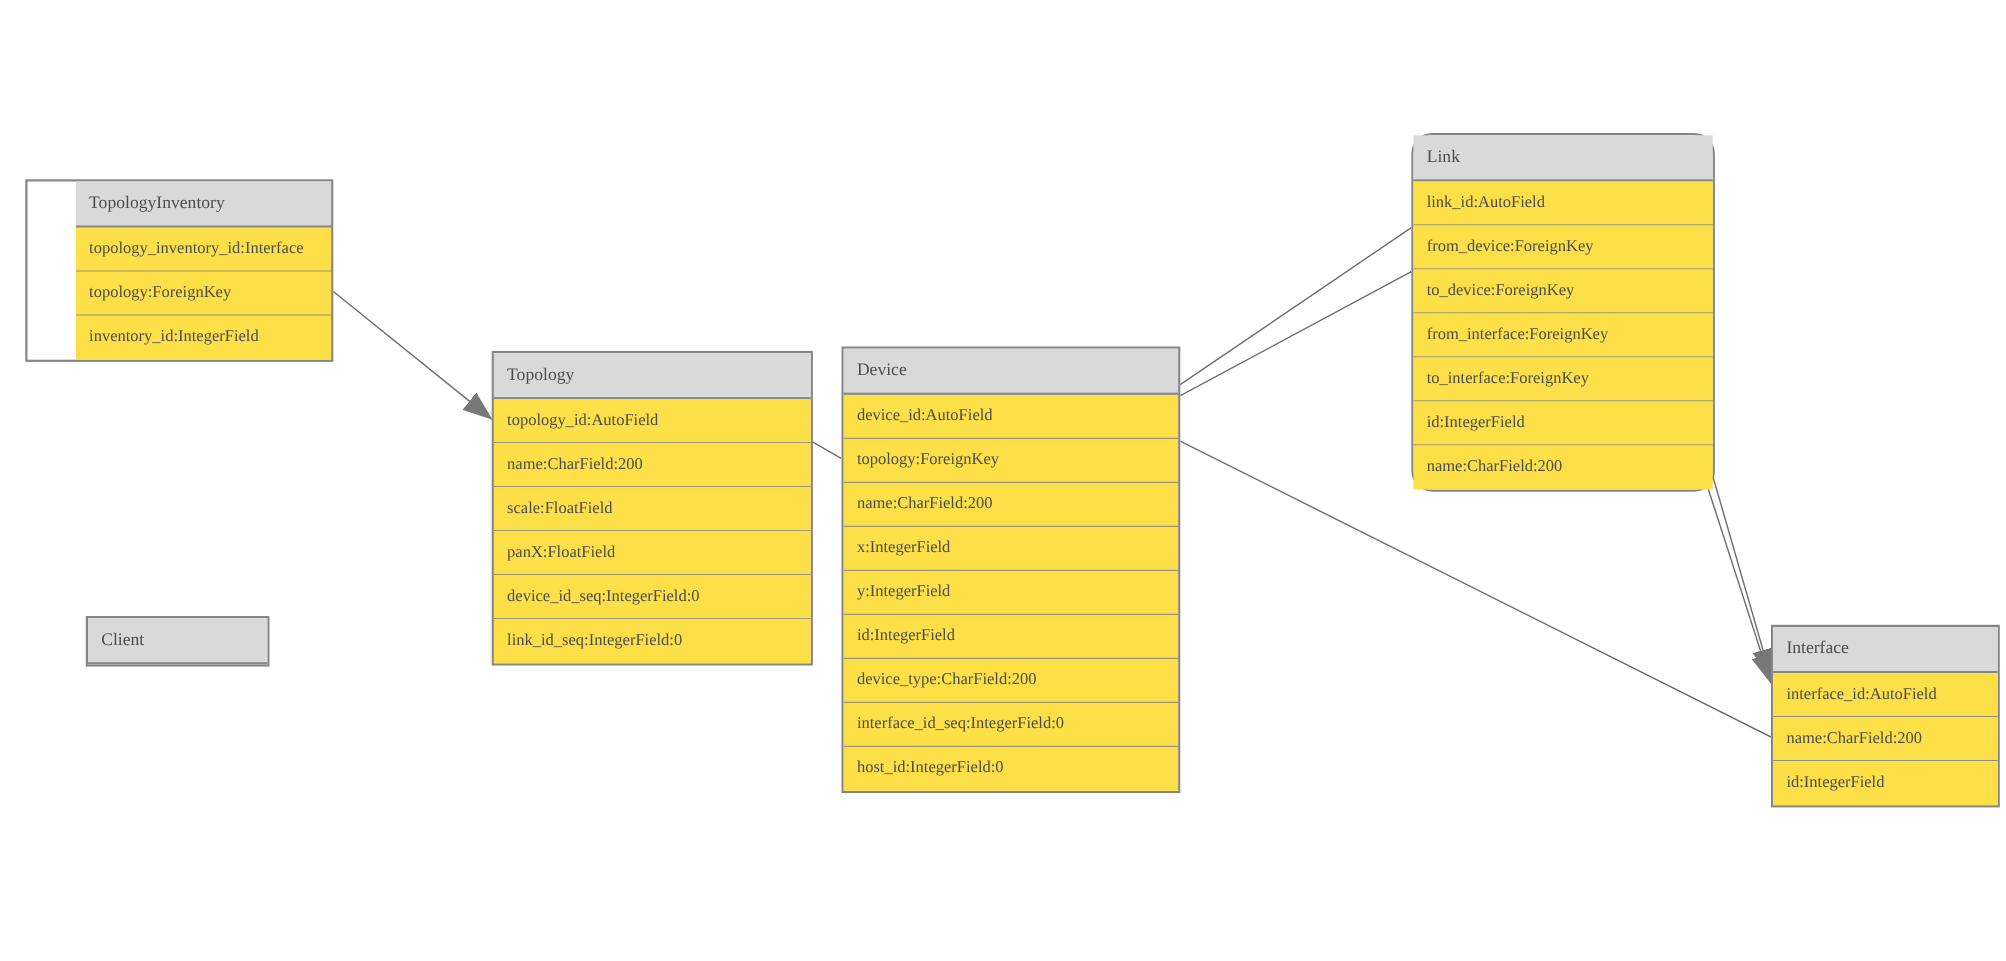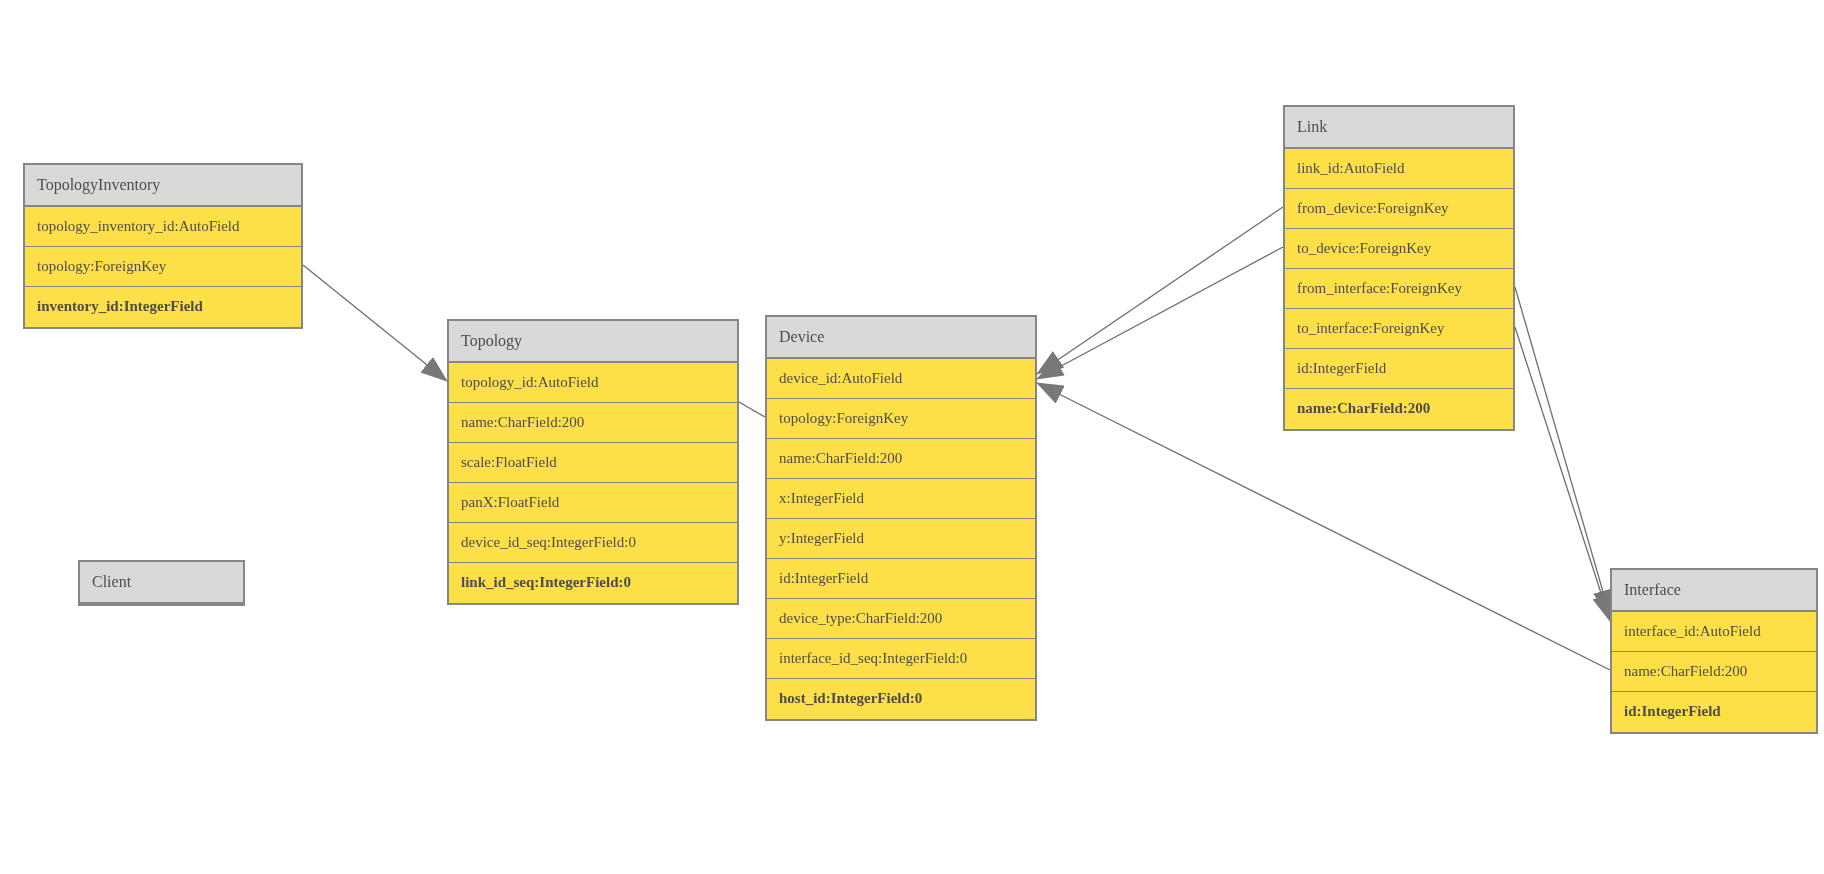--- a/index.html
+++ b/index.html
@@ -45,21 +45,21 @@
     box-sizing:border-box;
     height:40px;
     line-height:39px;
     padding-left:12px;
     border-bottom:1px solid var(--border);
     font-size:15px;
     background:#fde047;
     white-space:nowrap;
     overflow:hidden;
   }
-  .trow:last-child{border-bottom:none;font-weight:bold;}
+  .trow:last-child{border-bottom:none;}
 </style>
 </head>
 <body>
 
 <div class="canvas">
   <svg id="edges" viewBox="0 0 1824 874" xmlns="http://www.w3.org/2000/svg">
     <defs>
       <marker id="arrow" viewBox="0 0 27 20" refX="26" refY="10" markerWidth="27" markerHeight="20" markerUnits="userSpaceOnUse" orient="auto">
         <path d="M0,0 L27,10 L0,20 Z" fill="#787878"></path>
       </marker>
@@ -68,51 +68,51 @@
         <line x1="303" y1="265" x2="447" y2="381" marker-end="url(#arrow)"></line>
         <line x1="765" y1="417" x2="703" y2="381" marker-end="url(#arrow)"></line>
         <line x1="1283" y1="207" x2="1037" y2="374" marker-end="url(#arrow)"></line>
         <line x1="1283" y1="247" x2="1037" y2="379" marker-end="url(#arrow)"></line>
         <line x1="1515" y1="287" x2="1610" y2="616" marker-end="url(#arrow)"></line>
         <line x1="1515" y1="327" x2="1610" y2="621" marker-end="url(#arrow)"></line>
         <line x1="1610" y1="670" x2="1037" y2="383" marker-end="url(#arrow)"></line>
       </g>
   </svg>
   <div id="tables">
-      <div class="table" style="left: 23px; top: 163px; width: 280px;">
+      <div class="table" style="left: 23px; top: 163px; width: 280px; padding-left: 44px;">
         <div class="thead">TopologyInventory</div>
-        <div class="trow">topology_inventory_id:AutoField</div>
+        <div class="trow">topology_inventory_id:Interface</div>
         <div class="trow">topology:ForeignKey</div>
         <div class="trow">inventory_id:IntegerField</div>
       </div>
       <div class="table" style="left: 447px; top: 319px; width: 292px;">
         <div class="thead">Topology</div>
         <div class="trow">topology_id:AutoField</div>
         <div class="trow">name:CharField:200</div>
         <div class="trow">scale:FloatField</div>
         <div class="trow">panX:FloatField</div>
         <div class="trow">device_id_seq:IntegerField:0</div>
         <div class="trow">link_id_seq:IntegerField:0</div>
       </div>
       <div class="table" style="left: 78px; top: 560px; width: 167px;">
         <div class="thead">Client</div>
       </div>
-      <div class="table" style="left: 765px; top: 315px; width: 272px;">
+      <div class="table" style="left: 765px; top: 315px; width: 308px;">
         <div class="thead">Device</div>
         <div class="trow">device_id:AutoField</div>
         <div class="trow">topology:ForeignKey</div>
         <div class="trow">name:CharField:200</div>
         <div class="trow">x:IntegerField</div>
         <div class="trow">y:IntegerField</div>
         <div class="trow">id:IntegerField</div>
         <div class="trow">device_type:CharField:200</div>
         <div class="trow">interface_id_seq:IntegerField:0</div>
         <div class="trow">host_id:IntegerField:0</div>
       </div>
-      <div class="table" style="left: 1283px; top: 105px; width: 232px;">
+      <div class="table" style="left: 1283px; top: 121px; width: 276px; border-radius: 19px;">
         <div class="thead">Link</div>
         <div class="trow">link_id:AutoField</div>
         <div class="trow">from_device:ForeignKey</div>
         <div class="trow">to_device:ForeignKey</div>
         <div class="trow">from_interface:ForeignKey</div>
         <div class="trow">to_interface:ForeignKey</div>
         <div class="trow">id:IntegerField</div>
         <div class="trow">name:CharField:200</div>
       </div>
       <div class="table" style="left: 1610px; top: 568px; width: 208px;">

